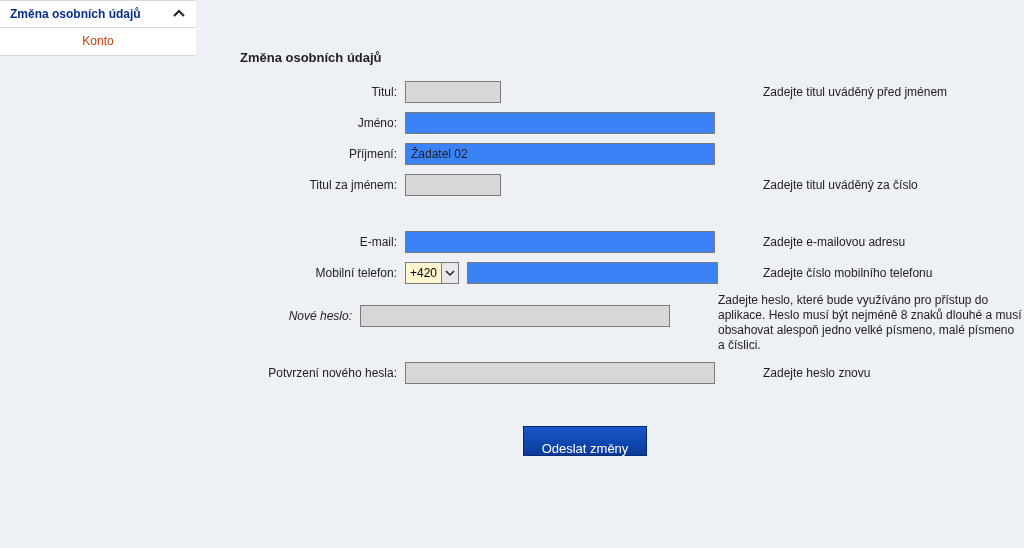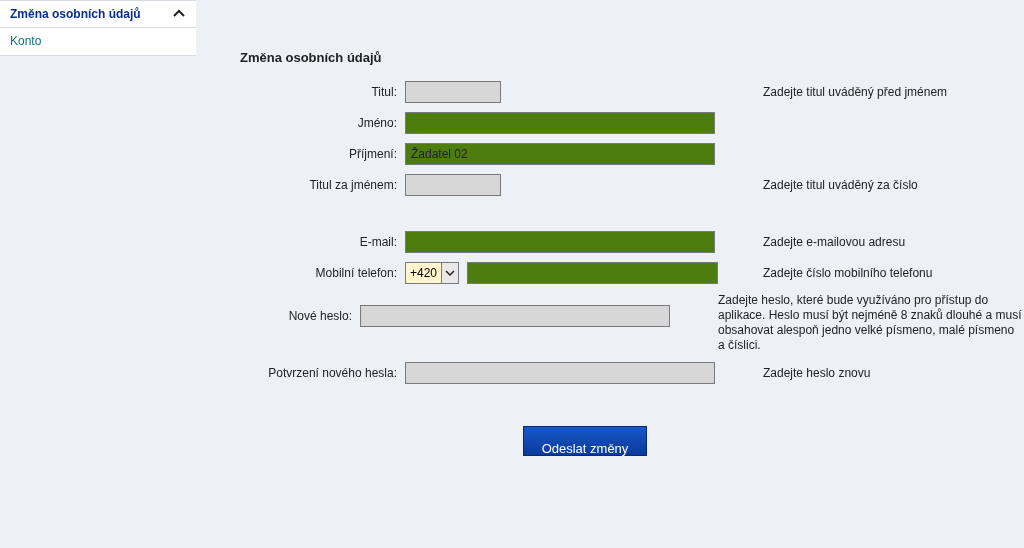--- a/index.html
+++ b/index.html
@@ -35,21 +35,22 @@
   }
   .sidebar-item.active {
     color: #0a2f8a;
     font-weight: bold;
     border-top: 1px solid #d6dbe1;
     display: flex;
     justify-content: space-between;
     align-items: center;
   }
   .sidebar-item.sub {
-    color: #0f766e;
+    color: #c2410c;
+    text-align: center;
   }
   .chevron {
     display: inline-block;
   }
   .chevron svg { display: block; }
 
   
   .main {
     flex: 1;
     padding: 10px 0 0 44px;
@@ -92,21 +93,21 @@
   input.text {
     height: 22px;
     border: 1px solid #7a7a7a;
     padding: 2px 5px;
     font-size: 12px;
     font-family: inherit;
     color: #222;
     vertical-align: middle;
   }
   input.gray { background: #d7d7d7; }
-  input.yellow { background: #4d7c0f; }
+  input.yellow { background: #3b82f6; }
   .w-short { width: 96px; }
   .w-full { width: 310px; }
   .phone-wrap { display: flex; gap: 8px; }
   .prefix {
     position: relative;
     display: inline-flex;
     align-items: stretch;
     height: 22px;
   }
   .prefix input {
@@ -229,21 +230,21 @@
             </div>
           </div>
           <input class="text yellow phone-num" type="text" value="" style="">
         </div>
       </div>
       <div class="help-col">Zadejte číslo mobilního telefonu</div>
     </div>
 
 
     <div class="form-row" style="align-items:flex-start;">
-      <div class="label-col" style="padding-top:16px;">Nové heslo:</div>
+      <div class="label-col" style="padding-top:16px;font-style:italic;">Nové heslo:</div>
       <div class="input-col" style="padding-top:12px;">
         <input class="text gray w-full" type="password" value="" style="">
       </div>
       <div class="help-col">Zadejte heslo, které bude využíváno pro přístup do aplikace. Heslo musí být nejméně 8 znaků dlouhé a musí obsahovat alespoň jedno velké písmeno, malé písmeno a číslici.</div>
     </div>
 
     <div class="form-row">
       <div class="label-col">Potvrzení nového hesla:</div>
       <div class="input-col">
         <input class="text gray w-full" type="password" value="" style="">

